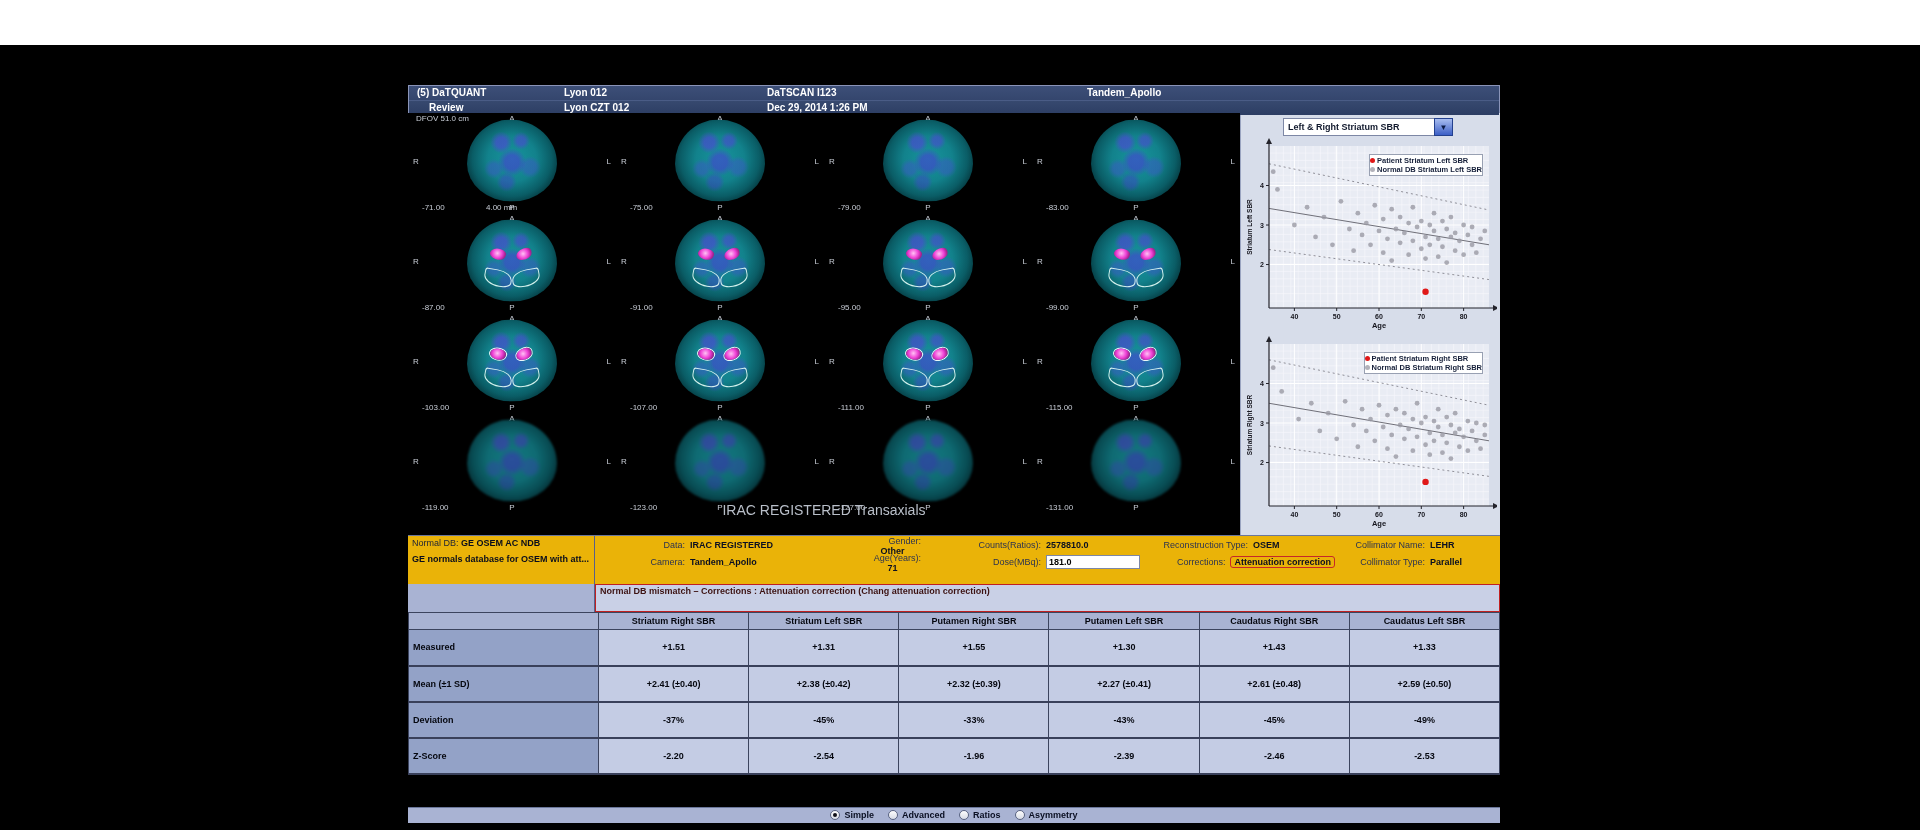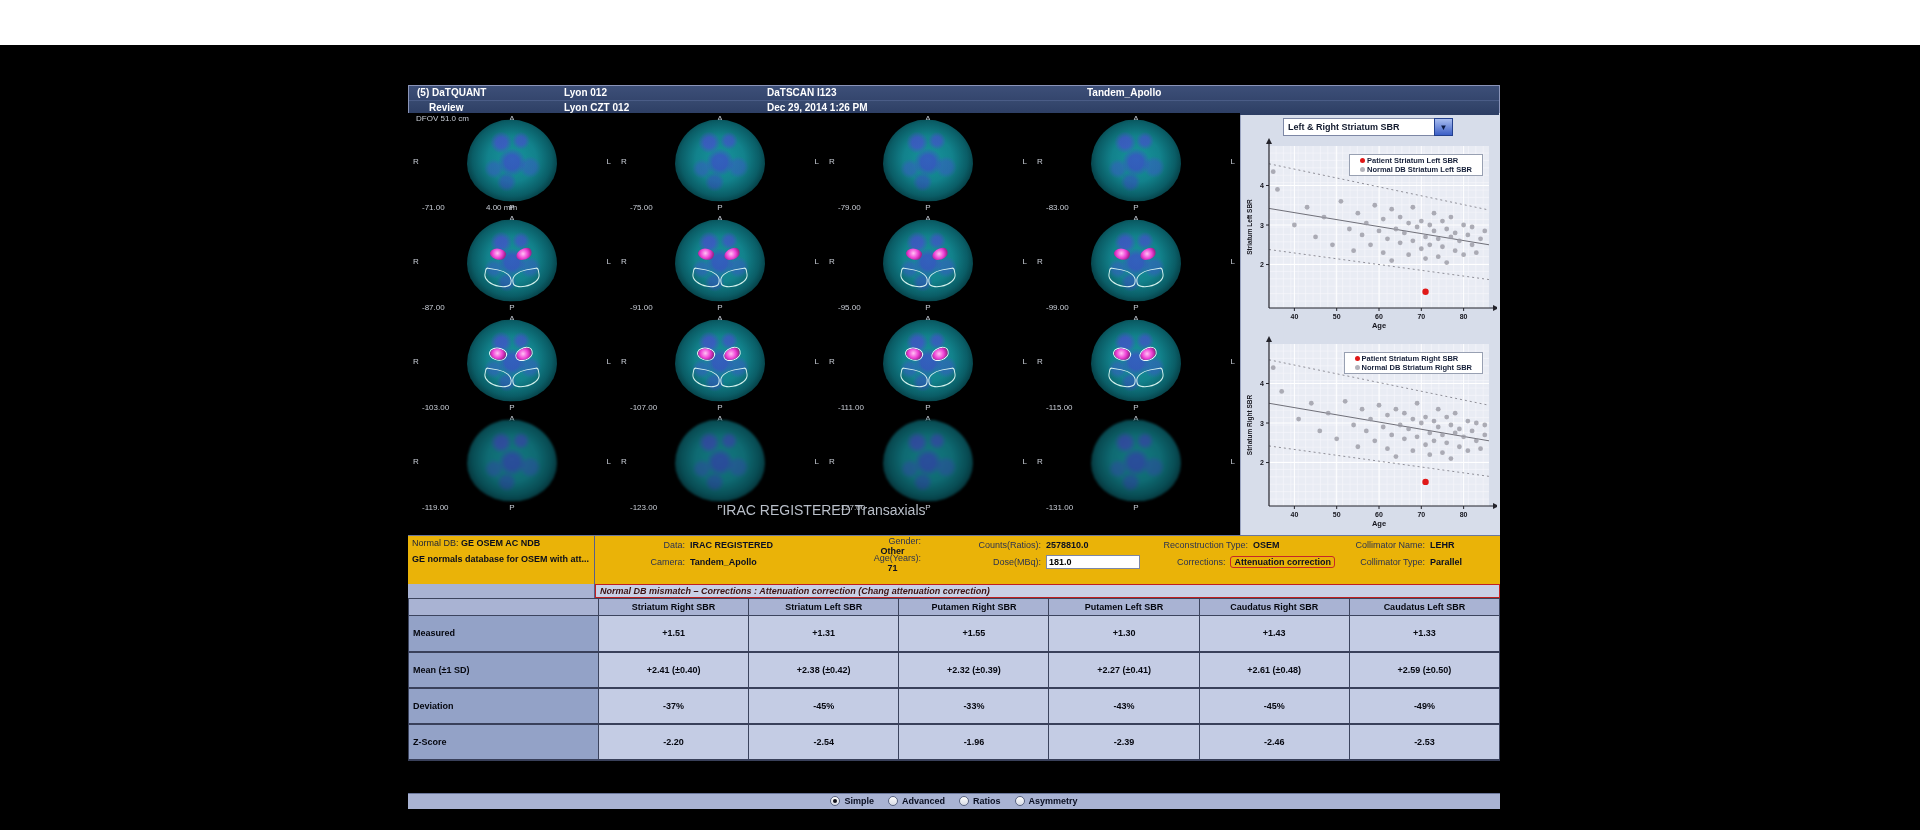--- a/index.html
+++ b/index.html
@@ -49,21 +49,21 @@
   .contour{position:absolute;width:26px;height:15px;border:1px solid rgba(232,255,248,.9);background:transparent;}
   .contour-l{left:19%;top:61%;border-radius:15% 95% 70% 100%/35% 95% 55% 100%;transform:rotate(10deg);}
   .contour-r{right:19%;top:61%;border-radius:95% 15% 100% 70%/95% 35% 100% 55%;transform:rotate(-10deg);}
 
   
   .side-panel{width:260px;height:422px;background:#d7ddea;border-left:1px solid #9aa4c0;box-sizing:border-box;}
   .dropdown{margin:5px 8px 2px 42px;width:168px;height:16px;background:#fff;border:1px solid #7d87a5;display:flex;align-items:center;position:relative;}
   .dropdown .dd-text{font-size:9px;font-weight:bold;color:#10182c;padding-left:4px;white-space:nowrap;}
   .dd-btn{position:absolute;right:-1px;top:-1px;width:17px;height:16px;background:linear-gradient(#a8bdf0,#3c5fc6);border:1px solid #23408e;font-size:8px;color:#0a1a46;display:flex;align-items:center;justify-content:center;}
   .chart{position:relative;width:252px;height:196px;margin:2px 4px 2px 4px;}
-  .legend{position:absolute;top:16px;right:14px;background:#fff;border:1px solid #98a0b2;padding:1px 10px;}
+  .legend{position:absolute;top:16px;right:14px;background:#fff;border:1px solid #98a0b2;padding:1px 0;}
   .lg-row{display:flex;align-items:center;font-size:7.5px;font-weight:bold;color:#16203a;line-height:9px;white-space:nowrap;}
   .lg-dot{width:5px;height:5px;border-radius:50%;margin-right:2px;flex:none;}
 
   
   .info{display:flex;background:#eab308;height:48px;border-top:1px solid #6b779b;}
   .info-left{width:187px;box-sizing:border-box;border-right:1px solid #57608a;padding:2px 4px;font-size:9px;color:#1c2236;}
   .info-left .l1{white-space:nowrap;}
   .info-left b{color:#090d1c;}
   .info-left .l2{margin-top:6px;font-weight:bold;color:#090d1c;white-space:nowrap;}
   .info-right{flex:1;position:relative;}
@@ -72,21 +72,21 @@
   .fpair{display:flex;align-items:center;font-size:9px;}
   .fpair .flabel{color:#2c3350;text-align:right;white-space:nowrap;}
   .fpair .fvalue{font-weight:bold;color:#0a0f22;margin-left:5px;white-space:nowrap;}
   .c1{width:230px;} .c1 .flabel{width:90px;}
   .c2{width:130px;flex-direction:column;} .c2 .flabel{width:62px;}
   .c3{width:185px;} .c3 .flabel{width:86px;}
   .c4{width:195px;} .c4 .flabel{width:108px;}
   .c5{width:160px;} .c5 .flabel{width:90px;}
   .dose-input{width:88px;height:12px;border:1px solid #7d87a5;background:#fff;font-size:9px;font-weight:bold;font-family:"Liberation Sans",sans-serif;padding:0 2px;margin-left:5px;}
   .hl-red{border:1px solid #c62828;border-radius:3px;padding:0 3px;}
-  .warn-row{height:14px;background:#a9b3d3;display:flex;font-style:italic;}
+  .warn-row{height:28px;background:#a9b3d3;display:flex;}
   .warn-spacer{width:187px;border-right:1px solid #57608a;box-sizing:border-box;}
   .warning{flex:1;background:#c9d0e6;border:1px solid #c02020;box-sizing:border-box;font-size:9px;font-weight:bold;color:#3c1212;padding-left:4px;line-height:12px;white-space:nowrap;}
 
   
   table.results{width:1092px;border-collapse:collapse;table-layout:fixed;}
   table.results th,table.results td{border:1px solid #3c445e;font-size:9px;color:#05070f;overflow:hidden;white-space:nowrap;}
   table.results th{background:#a9b3d3;height:14px;font-weight:bold;text-align:center;}
   table.results th.corner{width:187px;background:#a9b3d3;}
   td.rlabel{width:187px;background:#93a2c7;font-weight:bold;text-align:left;padding-left:4px;}
   td.val{background:#c4cce4;text-align:center;font-weight:bold;}

